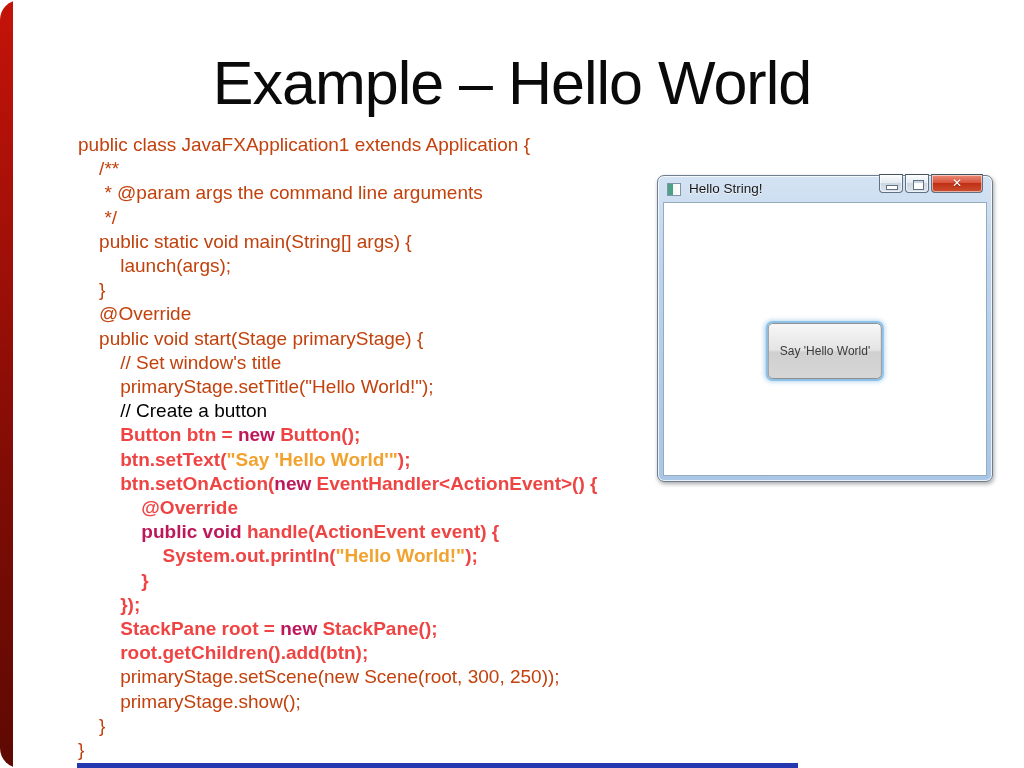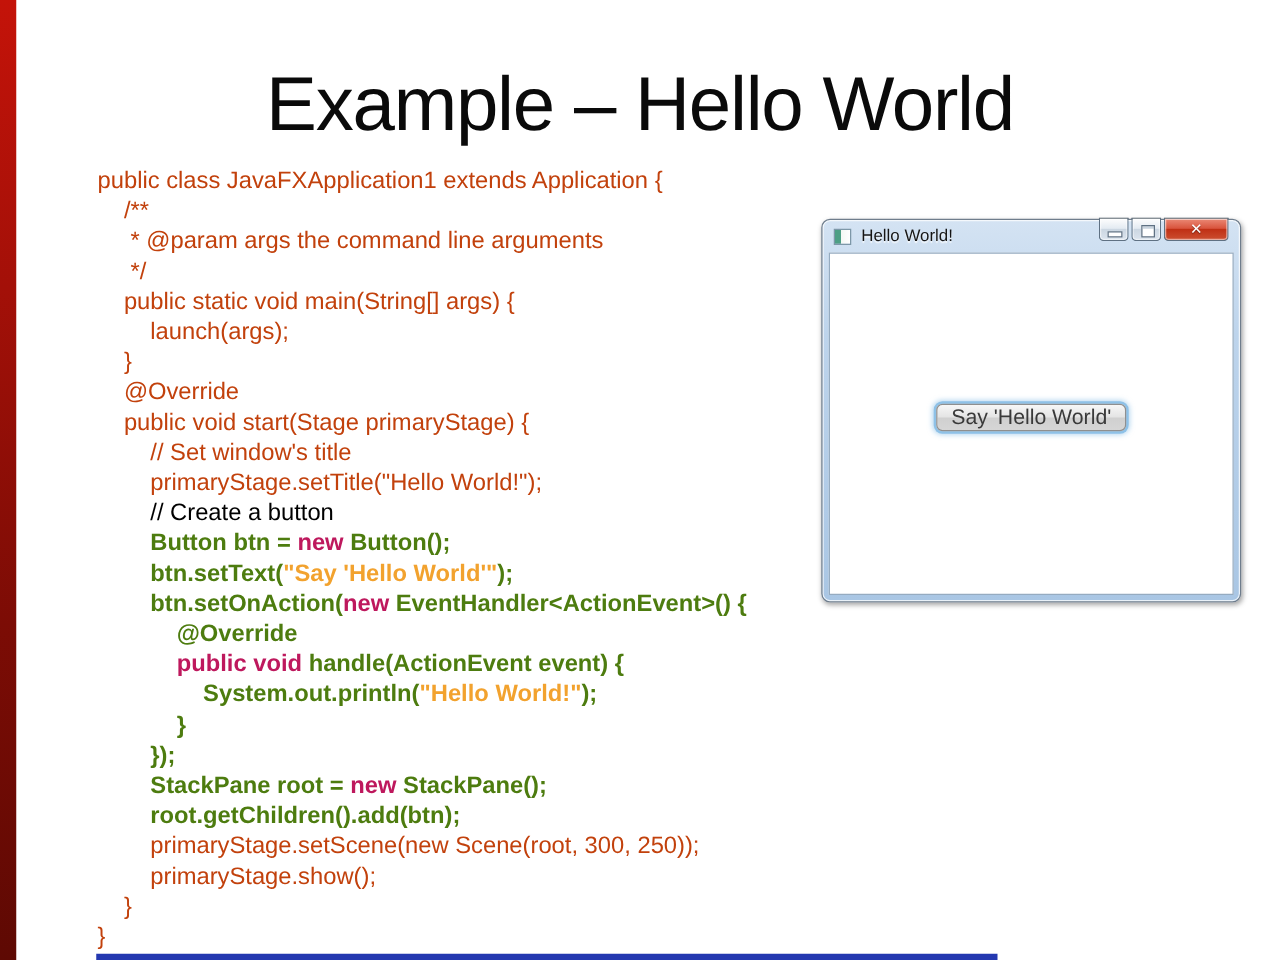--- a/index.html
+++ b/index.html
@@ -1,18 +1,18 @@
 <!DOCTYPE html>
 <html><head>
 <meta charset="utf-8">
 <style>
   html,body{margin:0;padding:0;background:#ffffff;}
   .slide{
     position:relative;width:1024px;height:768px;overflow:hidden;
-    background:#ffffff;font-family:"Liberation Sans",sans-serif;
+    background:#ffffff;font-family:"Liberation Sans",sans-serif;border-radius:20px;
   }
   
   .left-bar{
     position:absolute;left:0;top:0;width:13px;height:768px;
     background:linear-gradient(180deg,#c41309 0%,#a31008 30%,#7c0c05 65%,#5e0903 100%);
   }
   .bottom-bar{
     position:absolute;left:77px;bottom:0;width:721px;height:5px;
     background:#2438b0;
   }
@@ -23,21 +23,21 @@
     letter-spacing:-1px;white-space:nowrap;
   }
   
   .code-block{
     position:absolute;left:78px;top:133px;width:640px;
     font-size:19px;line-height:24.2px;white-space:pre;
   }
   .code-line{white-space:pre;}
   .seg-muted{color:#c2410c;}
   .seg-comment{color:#000000;}
-  .seg-plain{color:#4d7c0f;font-weight:bold;}
+  .seg-plain{color:#ef4444;font-weight:bold;}
   .seg-kw{color:#be185d;font-weight:bold;}
   .seg-str{color:#f2a22e;font-weight:bold;}
   
   .app-window{
     position:absolute;left:657px;top:175px;width:336px;height:307px;
     border:1px solid #6f7d8c;border-radius:7px;
     background:linear-gradient(180deg,#d4e3f3 0%,#bdd4ec 30%,#a9c6e4 100%);
     box-shadow:inset 0 0 0 1px rgba(255,255,255,.75), 1px 2px 4px rgba(0,0,0,.35);
     box-sizing:border-box;
   }
@@ -79,21 +79,21 @@
     position:absolute;left:0;top:1px;width:100%;text-align:center;
     font-family:"DejaVu Sans",sans-serif;font-size:12px;font-weight:bold;color:#ffffff;
     text-shadow:0 1px 1px rgba(0,0,0,.45);
   }
   .client-area{
     position:absolute;left:5px;top:26px;width:324px;height:274px;
     background:#ffffff;border:1px solid #95abc0;box-sizing:border-box;
   }
   .fx-button{
     position:absolute;left:50%;top:120px;transform:translateX(-50%);
-    padding:0 11px;font-size:17px;color:#3a3a3a;white-space:nowrap;
+    padding:20px 11px;font-size:12px;color:#3a3a3a;white-space:nowrap;
     font-family:"Liberation Sans",sans-serif;
     background:linear-gradient(180deg,#f7f7f7 0%,#e4e4e4 48%,#d0d0d0 52%,#d6d6d6 100%);
     border:1px solid #8f8f8f;border-radius:5px;
     box-shadow:0 0 0 2px #8ec1e7, 0 0 4px 3px rgba(130,185,228,.55);
     cursor:default;
   }
 </style>
 </head>
 <body>
 
@@ -102,21 +102,21 @@
   <div class="left-bar"></div>
   <div class="bottom-bar"></div>
 
   <h1 class="slide-title">Example – Hello World</h1>
 
   <div class="code-block"><div class="code-line"><span class="seg-muted">public class JavaFXApplication1 extends Application {</span></div><div class="code-line"><span class="seg-muted">    /**</span></div><div class="code-line"><span class="seg-muted">     * @param args the command line arguments</span></div><div class="code-line"><span class="seg-muted">     */</span></div><div class="code-line"><span class="seg-muted">    public static void main(String[] args) {</span></div><div class="code-line"><span class="seg-muted">        launch(args);</span></div><div class="code-line"><span class="seg-muted">    }</span></div><div class="code-line"><span class="seg-muted">    @Override</span></div><div class="code-line"><span class="seg-muted">    public void start(Stage primaryStage) {</span></div><div class="code-line"><span class="seg-muted">        // Set window's title</span></div><div class="code-line"><span class="seg-muted">        primaryStage.setTitle("Hello World!");</span></div><div class="code-line"><span class="seg-comment">        // Create a button</span></div><div class="code-line"><span class="seg-plain">        Button btn = </span><span class="seg-kw">new</span><span class="seg-plain"> Button();</span></div><div class="code-line"><span class="seg-plain">        btn.setText(</span><span class="seg-str">"Say 'Hello World'"</span><span class="seg-plain">);</span></div><div class="code-line"><span class="seg-plain">        btn.setOnAction(</span><span class="seg-kw">new</span><span class="seg-plain"> EventHandler&lt;ActionEvent&gt;() {</span></div><div class="code-line"><span class="seg-plain">            @Override</span></div><div class="code-line"><span class="seg-kw">            public void</span><span class="seg-plain"> handle(ActionEvent event) {</span></div><div class="code-line"><span class="seg-plain">                System.out.println(</span><span class="seg-str">"Hello World!"</span><span class="seg-plain">);</span></div><div class="code-line"><span class="seg-plain">            }</span></div><div class="code-line"><span class="seg-plain">        });</span></div><div class="code-line"><span class="seg-plain">        StackPane root = </span><span class="seg-kw">new</span><span class="seg-plain"> StackPane();</span></div><div class="code-line"><span class="seg-plain">        root.getChildren().add(btn);</span></div><div class="code-line"><span class="seg-muted">        primaryStage.setScene(new Scene(root, 300, 250));</span></div><div class="code-line"><span class="seg-muted">        primaryStage.show();</span></div><div class="code-line"><span class="seg-muted">    }</span></div><div class="code-line"><span class="seg-muted">}</span></div></div>
 
   <div class="app-window">
     <div class="titlebar">
       <div class="app-icon"></div>
-      <div class="window-title">Hello World!</div>
+      <div class="window-title">Hello String!</div>
       <div class="window-controls">
         <div class="cap-btn minmax">
           <span class="glyph-min"></span>
         </div>
         <div class="cap-btn minmax">
           <span class="glyph-max"></span>
         </div>
         <div class="cap-btn close">
           <span class="glyph-close">✕</span>
         </div>

